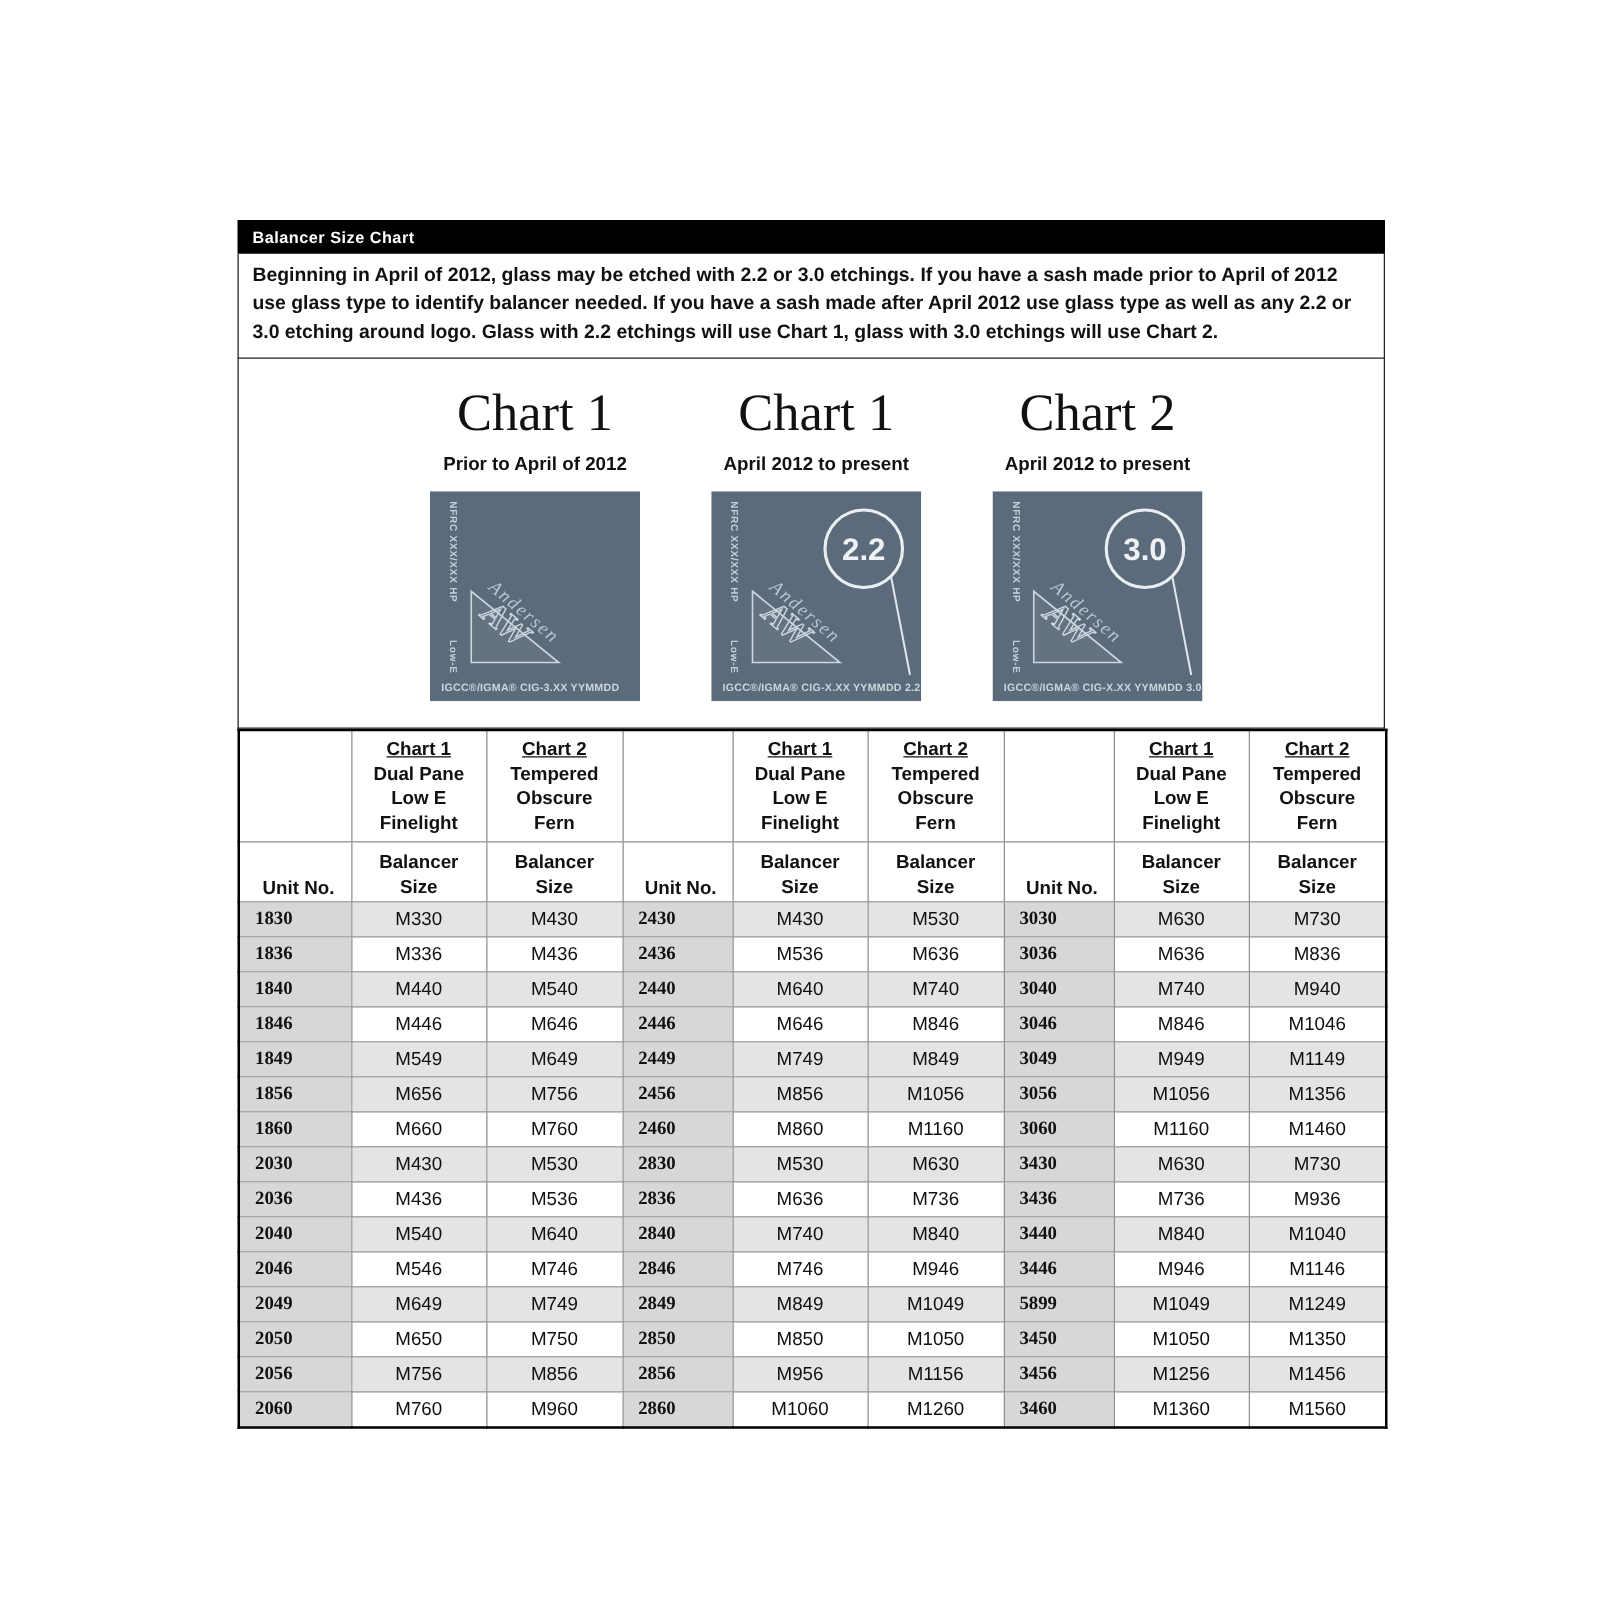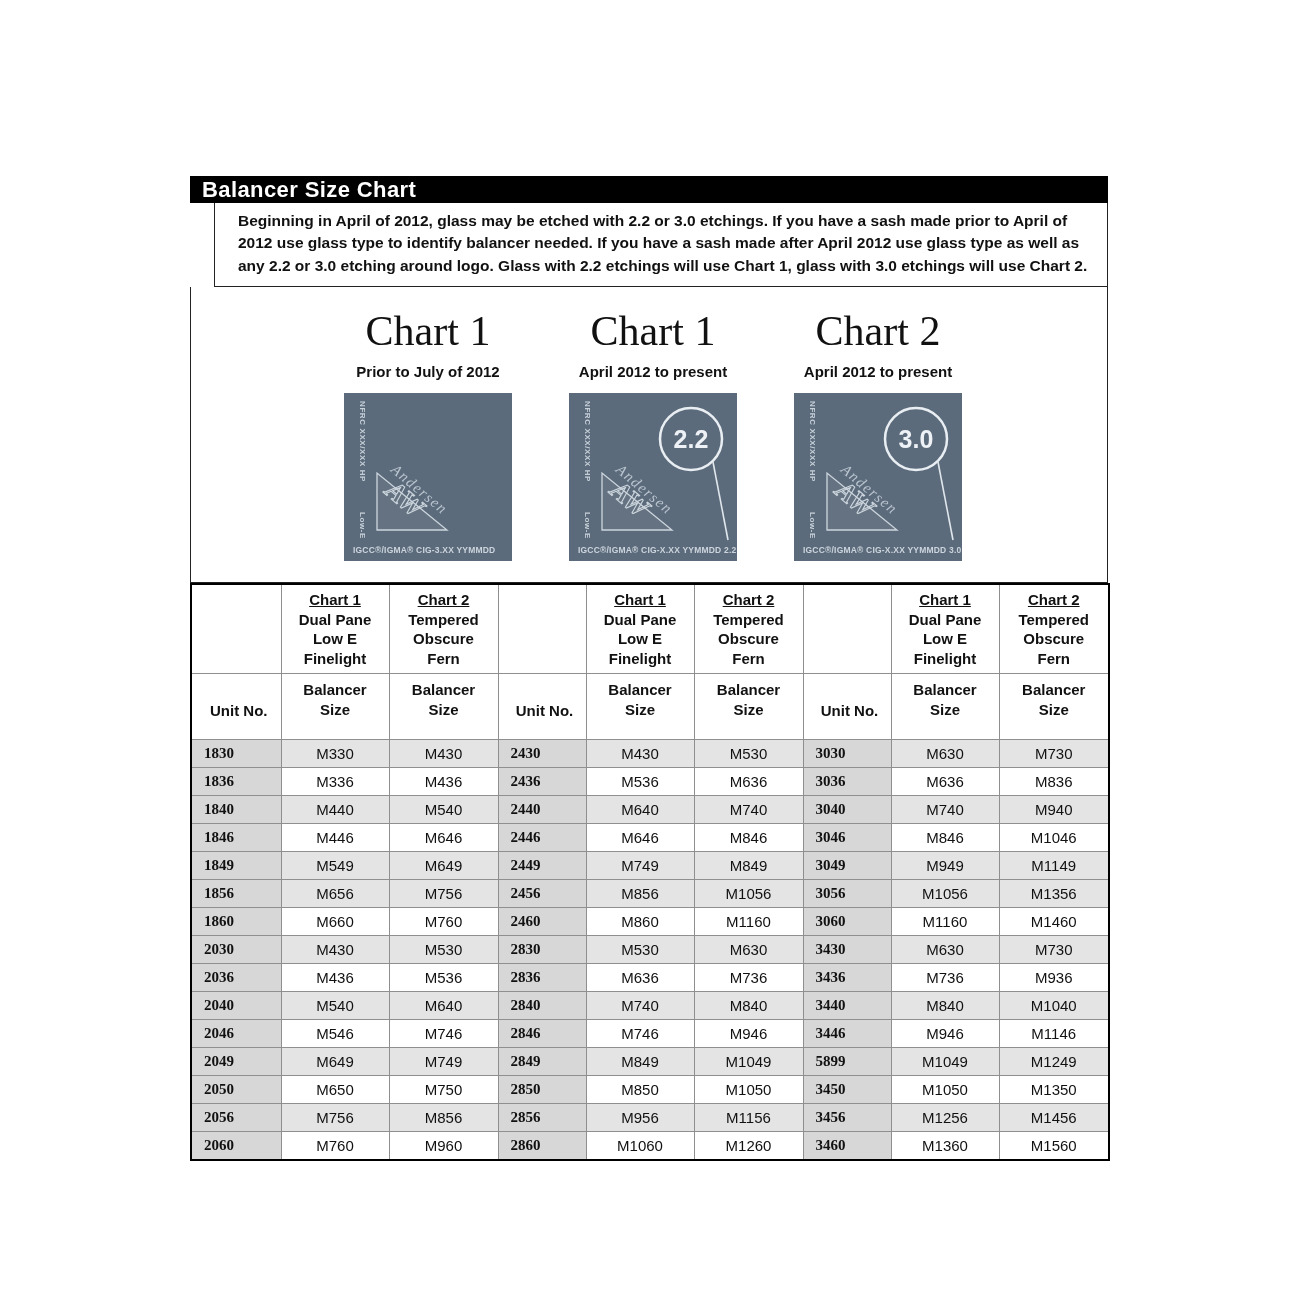--- a/index.html
+++ b/index.html
@@ -1,27 +1,27 @@
 <!DOCTYPE html>
 <html style="--title-bg: #000000; --unit-bg: #d7d7d7; --shade-bg: #e4e4e4;"><head>
 <meta charset="utf-8">
 <style>
   html,body { margin:0; padding:0; background:#ffffff; }
   body { width:1296px; height:1296px; position:relative; font-family:"Liberation Sans",sans-serif; color:#111; }
   .doc { position:absolute; left:190px; top:176px; width:918px; }
 
   .title-bar {
     background:var(--title-bg,#000); color:#fff; font-weight:bold;
-    font-size:22px; letter-spacing:.4px; height:27px; line-height:27px;
+    font-size:13px; letter-spacing:.4px; height:27px; line-height:27px;
     padding:0 12px; box-sizing:border-box;
   }
   .intro {
     border:1px solid #222; border-top:none;
     font-weight:bold; font-size:15.5px; line-height:1.45;
-    padding:7px 11px 9px 23px; box-sizing:border-box;margin-left:24px;
+    padding:7px 11px 9px 11px; box-sizing:border-box;
   }
   .charts-box {
     border:1px solid #222; border-top:none;
     height:296px; position:relative; box-sizing:border-box;
   }
   .chart-column { position:absolute; top:0; width:230px; text-align:center; }
   .chart-column.c0 { left:122px; }
   .chart-column.c1 { left:347px; }
   .chart-column.c2 { left:572px; }
   .chart-heading { font-family:"Liberation Serif",serif; font-size:42px; line-height:1.05; margin-top:22px; }
@@ -36,38 +36,38 @@
   .gl-etch   { font-size:25px; font-weight:bold; fill:#eef2f6; }
 
   table.size-table {
     border-collapse:collapse; table-layout:fixed; width:918px;
     border:2px solid #000; font-size:15px;
   }
   .size-table td, .size-table th { border:1px solid #8f8f8f; overflow:hidden; }
   .gh-empty { height:86px; background:#fff; }
   .group-head { height:86px; font-weight:bold; text-align:center; vertical-align:middle; line-height:1.3; background:#fff; }
   .gh-title { text-decoration:underline; }
-  .sub-head { height:44px; font-weight:bold; vertical-align:bottom; padding-bottom:20px; background:#fff; }
+  .sub-head { height:44px; font-weight:bold; vertical-align:bottom; padding-bottom:2px; background:#fff; }
   .unit-head { text-align:center; padding-left:6px; }
   .bal-head  { text-align:center; line-height:1.3; }
   .size-table tbody td { height:25px; }
   td.unit { background:var(--unit-bg,#d7d7d7); font-weight:bold; text-align:left; padding-left:12px;font-family:Liberation Serif, serif; }
   td.val  { text-align:center; background:#fff; }
   tr.shaded td.val { background:var(--shade-bg,#e4e4e4);margin-top:20px; }
 </style>
 </head>
 <body>
 
 <div class="doc">
   <div class="title-bar">Balancer Size Chart</div>
   <div class="intro">Beginning in April of 2012, glass may be etched with 2.2 or 3.0 etchings.  If you have a sash made prior to April of 2012 use glass type to identify balancer needed.  If you have a sash made after April 2012 use glass type as well as any 2.2 or 3.0 etching around logo. Glass with 2.2 etchings will use Chart 1, glass with 3.0 etchings will use Chart 2.</div>
   <div class="charts-box" id="charts-box">
       <div class="chart-column c0">
     <div class="chart-heading">Chart 1</div>
-    <div class="chart-subheading">Prior to July of 2012</div>
+    <div class="chart-subheading">Prior to April of 2012</div>
     <svg class="glass" width="168" height="168" viewBox="0 0 168 168">
       <rect x="0" y="0" width="168" height="168" fill="#5c6b7b"></rect>
       <text class="gl-side" transform="translate(16,8) rotate(90)">NFRC XXX/XXX HP</text>
       <text class="gl-side" transform="translate(16,119) rotate(90)">Low-E</text>
       <text class="gl-brand" transform="translate(46,78) rotate(40)">Andersen</text>
       <polygon points="33,80 33,137 103,137" fill="rgba(255,255,255,0.05)" stroke="#cdd6de" stroke-width="1.3"></polygon>
       <text class="gl-mark" transform="translate(40,100) rotate(40)">AW</text>
 
       <text class="gl-bottom" x="9" y="160">IGCC®/IGMA® CIG-3.XX YYMMDD</text>
     </svg></div>

